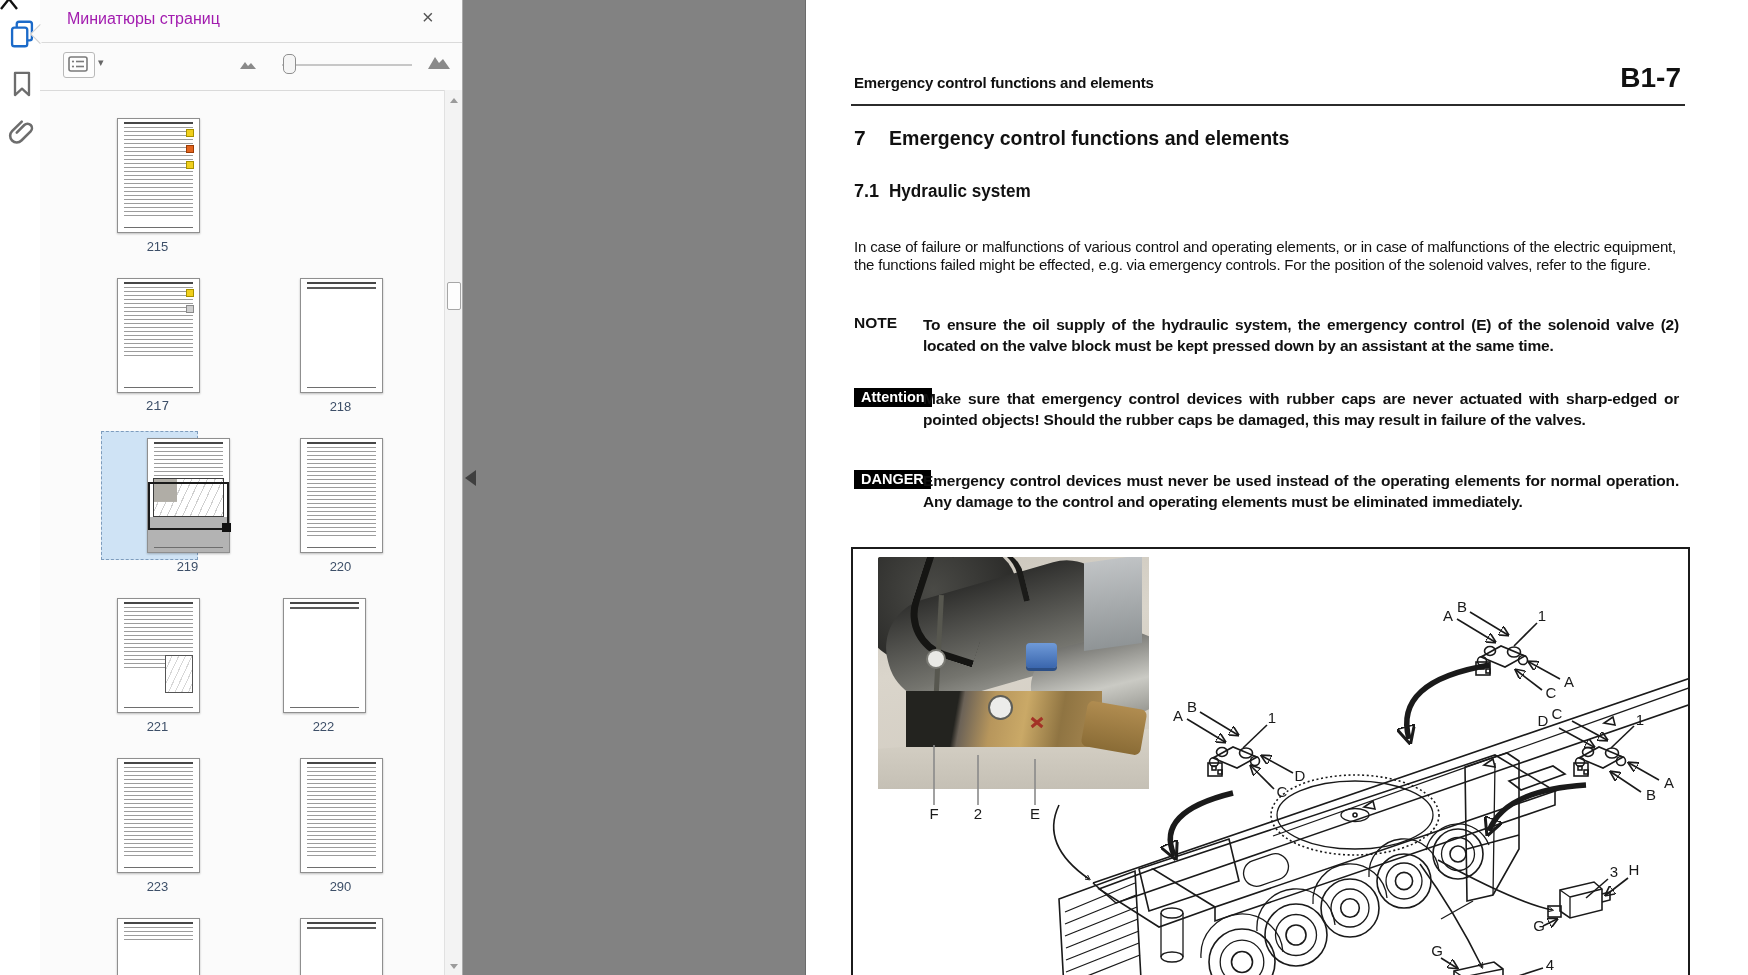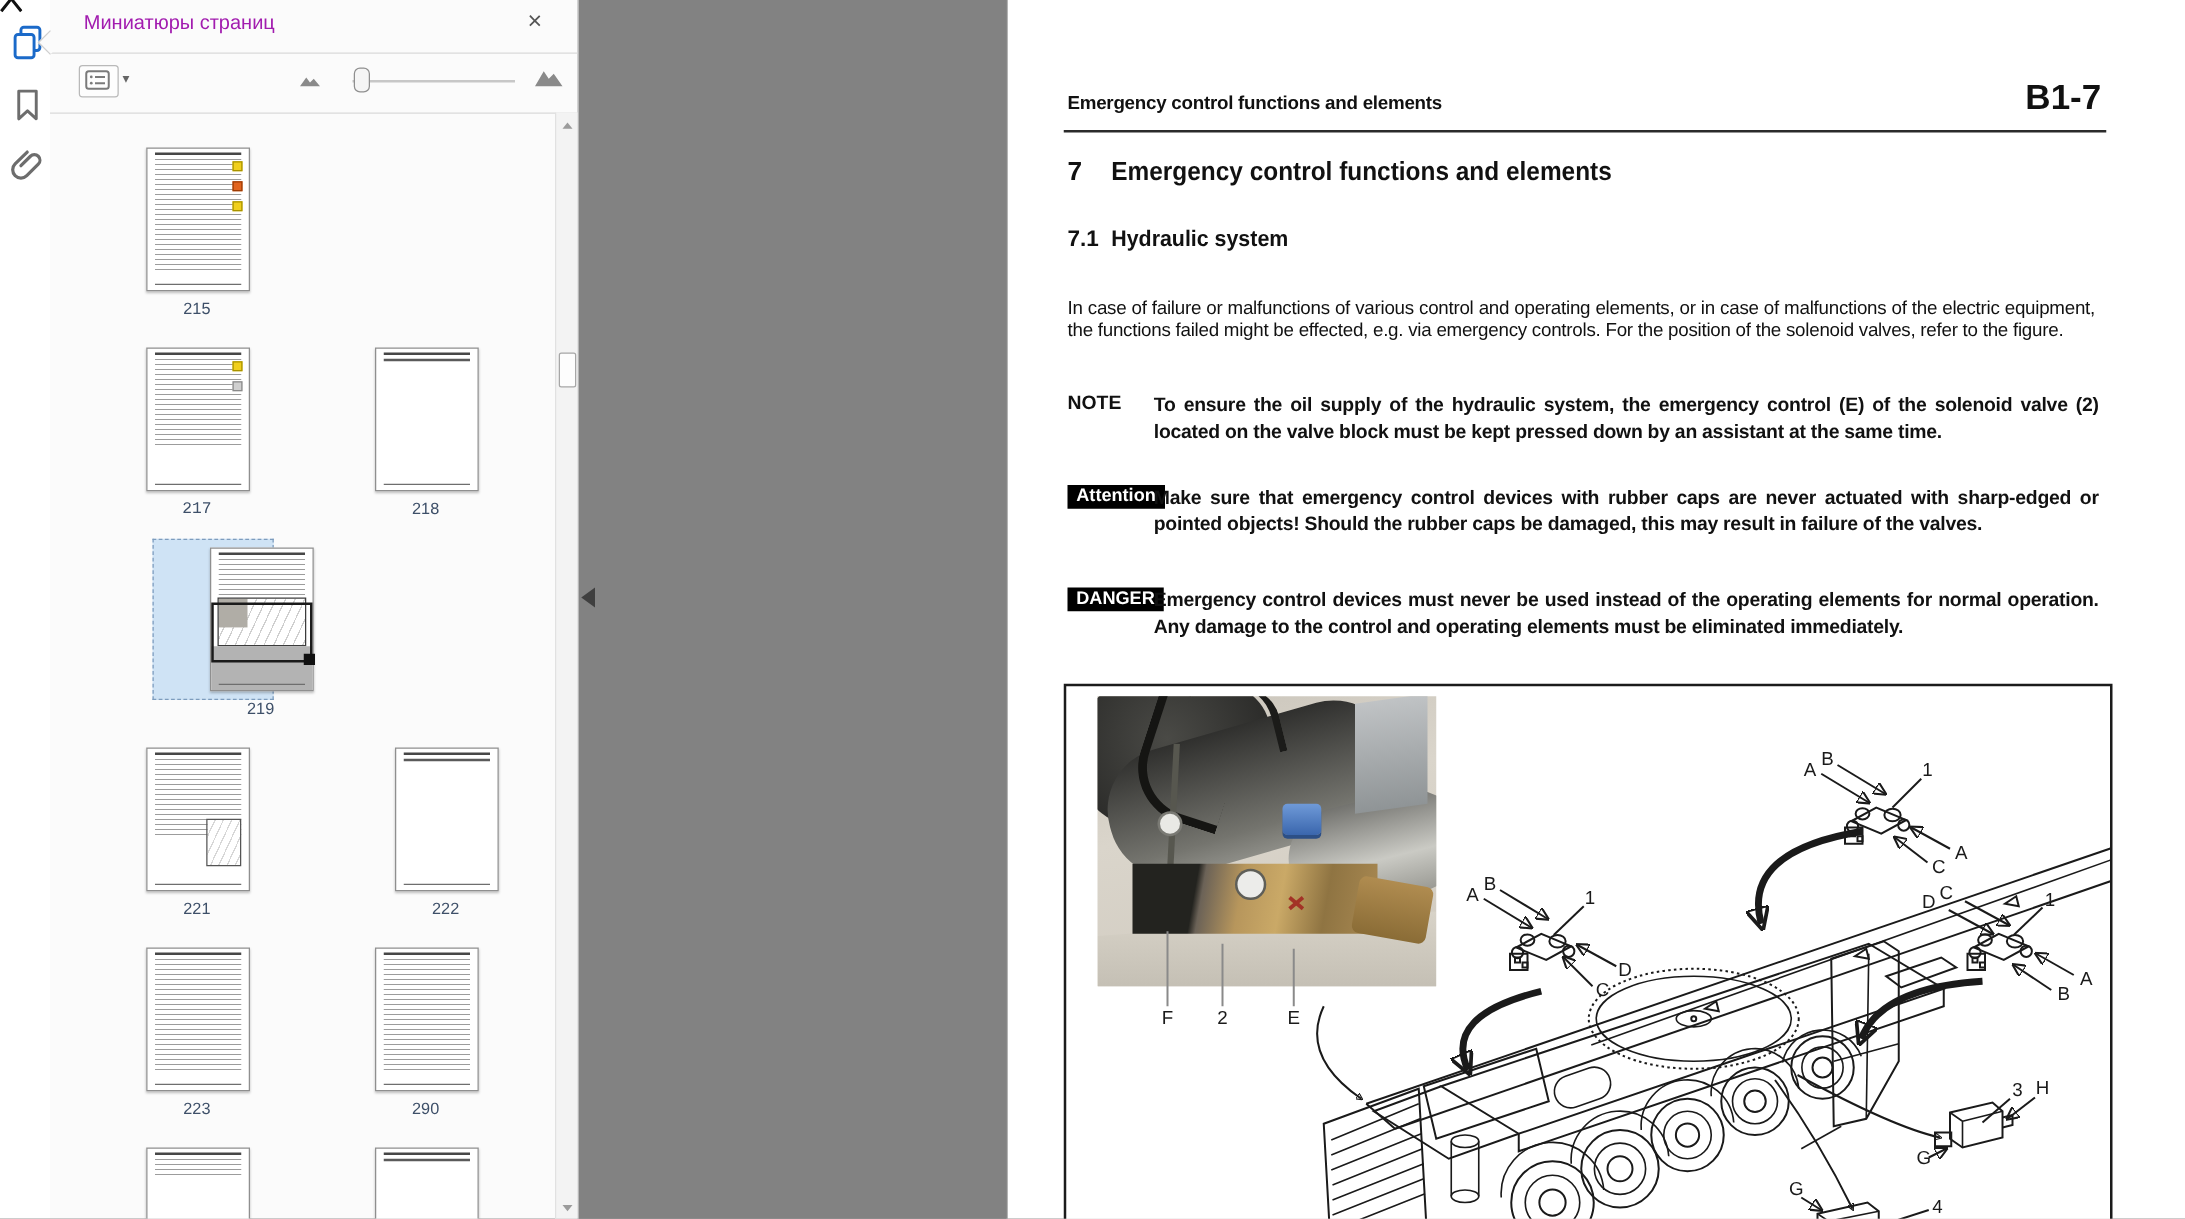--- a/index.html
+++ b/index.html
@@ -222,41 +222,49 @@
     <div class="pnum">217</div>
   </div>
         <div class="cell" style="left: 260px; top: 188px;">
     <div class="thumb f-blankfoot">
       <div class="t-lines"></div>
 
       <div class="t-chips"></div>
     </div>
     <div class="pnum">218</div>
   </div>
-        <div class="cell selected" style="left: 90px; top: 348px; padding-left: 38px;">
+        <div class="cell selected" style="left: 69px; top: 348px; padding-left: 38px;">
     <div class="thumb f-current">
       <div class="t-lines"></div>
 
       <div class="c-img"></div>
       <div class="c-shade"></div>
       <div class="c-view"></div>
       <div class="t-chips"></div>
     </div>
     <div class="pnum">219</div>
   </div>
+        <div class="cell" style="left: 260px; top: 348px;">
+    <div class="thumb f-full">
+      <div class="t-lines"></div>
+
+      <div class="t-chips"></div>
+    </div>
+    <div class="pnum">220</div>
+  </div>
         <div class="cell" style="left: 77px; top: 508px;">
     <div class="thumb f-image">
       <div class="t-lines"></div>
       <div class="t-img2"></div>
 
       <div class="t-chips"></div>
     </div>
     <div class="pnum">221</div>
   </div>
-        <div class="cell" style="left: 276px; top: 508px;">
+        <div class="cell" style="left: 243px; top: 508px;">
     <div class="thumb f-blankfoot">
       <div class="t-lines"></div>
 
       <div class="t-chips"></div>
     </div>
     <div class="pnum">222</div>
   </div>
         <div class="cell" style="left: 77px; top: 668px;">
     <div class="thumb f-full">
       <div class="t-lines"></div>

